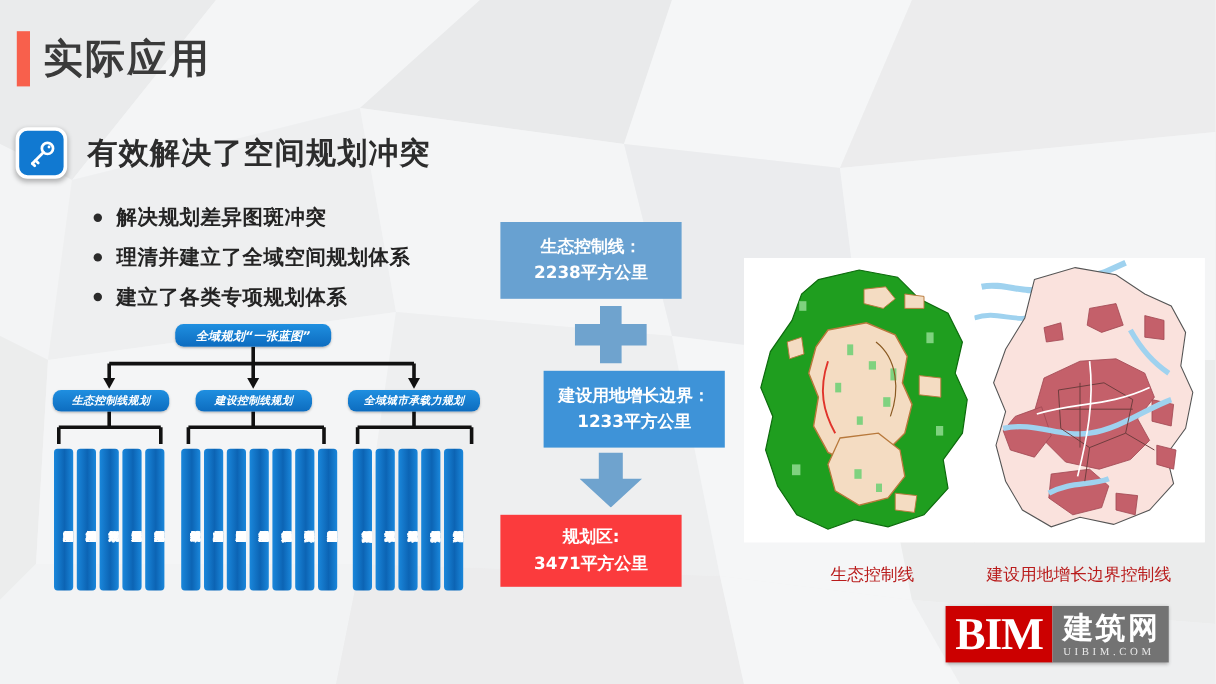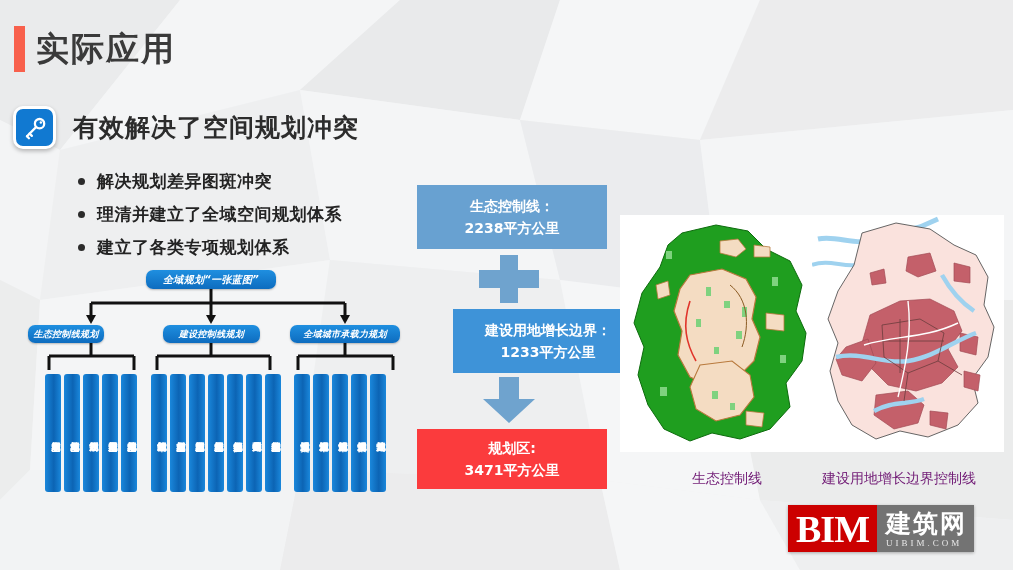--- a/index.html
+++ b/index.html
@@ -67,40 +67,40 @@
     background:linear-gradient(180deg,#1f8fe0 0%,#0d6cbf 100%);
     border-radius:7px;color:#ffffff;text-align:center;
     display:flex;align-items:center;justify-content:center;
     font-weight:bold;letter-spacing:.3px;
     box-shadow:0 1px 2px rgba(0,0,0,.25);
     font-family:"DejaVu Sans","Liberation Sans",sans-serif;
     font-style:italic;
   }
   #t-root{left:128px;top:0px;width:130px;height:19px;font-size:10px;}
   .tlevel2{height:18px;font-size:9px;top:55px;}
-  #t-l2-a{left:10px;width:76px;}
+  #t-l2-a{left:26px;width:97px;}
   #t-l2-b{left:145px;width:97px;}
   #t-l2-c{left:272px;width:110px;}
 
   .tleaf{
     position:absolute;top:104px;height:118px;
     box-sizing:border-box;border-radius:3px;
     background:linear-gradient(90deg,#1a87db 0%,#0c64b4 55%,#1a87db 100%);
     color:#fff;font-size:9px;font-weight:bold;
     writing-mode:vertical-rl;text-orientation:upright;
     display:flex;align-items:flex-start;justify-content:center;
     padding-top:4px;line-height:11px;letter-spacing:0px;
     overflow:hidden;
     font-family:"DejaVu Sans","Liberation Sans",sans-serif;
   }
 
   
   #flow{position:absolute;left:417px;top:185px;width:185px;height:300px;}
   .fbox{
-    position:absolute;left:0;width:190px;box-sizing:border-box;
+    position:absolute;left:0;width:151px;box-sizing:border-box;
     color:#ffffff;font-weight:bold;text-align:center;
     display:flex;flex-direction:column;align-items:center;justify-content:center;
     font-family:"DejaVu Sans","Liberation Sans",sans-serif;
   }
   .fbox .l1{font-size:14px;line-height:22px;}
   .fbox .l2{font-size:14px;line-height:22px;}
   #f-box1{top:0px;height:64px;background:#68a1d1;}
   #f-box2{top:124px;height:64px;background:#3e93d8;margin-left:36px;}
   #f-box3{top:244px;height:60px;background:#fb3b3d;}
   #f-plus{position:absolute;left:62px;top:70px;width:60px;height:48px;}
@@ -108,21 +108,21 @@
 
   
   #map-panel{
     position:absolute;left:620px;top:215px;width:384px;height:237px;
     background:#ffffff;
   }
   .map-svg{position:absolute;top:0;height:237px;width:192px;}
   #map-left{left:0px;}
   #map-right{left:192px;}
   .map-cap{
-    position:absolute;top:470px;font-size:14px;color:#701a75;
+    position:absolute;top:470px;font-size:14px;color:#b91c1c;
     font-family:"DejaVu Sans","Liberation Sans",sans-serif;
     white-space:nowrap;
   }
   #cap-left{left:692px;}
   #cap-right{left:822px;}
 
   
   #bim{
     position:absolute;left:788px;top:505px;height:47px;display:flex;
     box-shadow:0 1px 3px rgba(0,0,0,.3);

